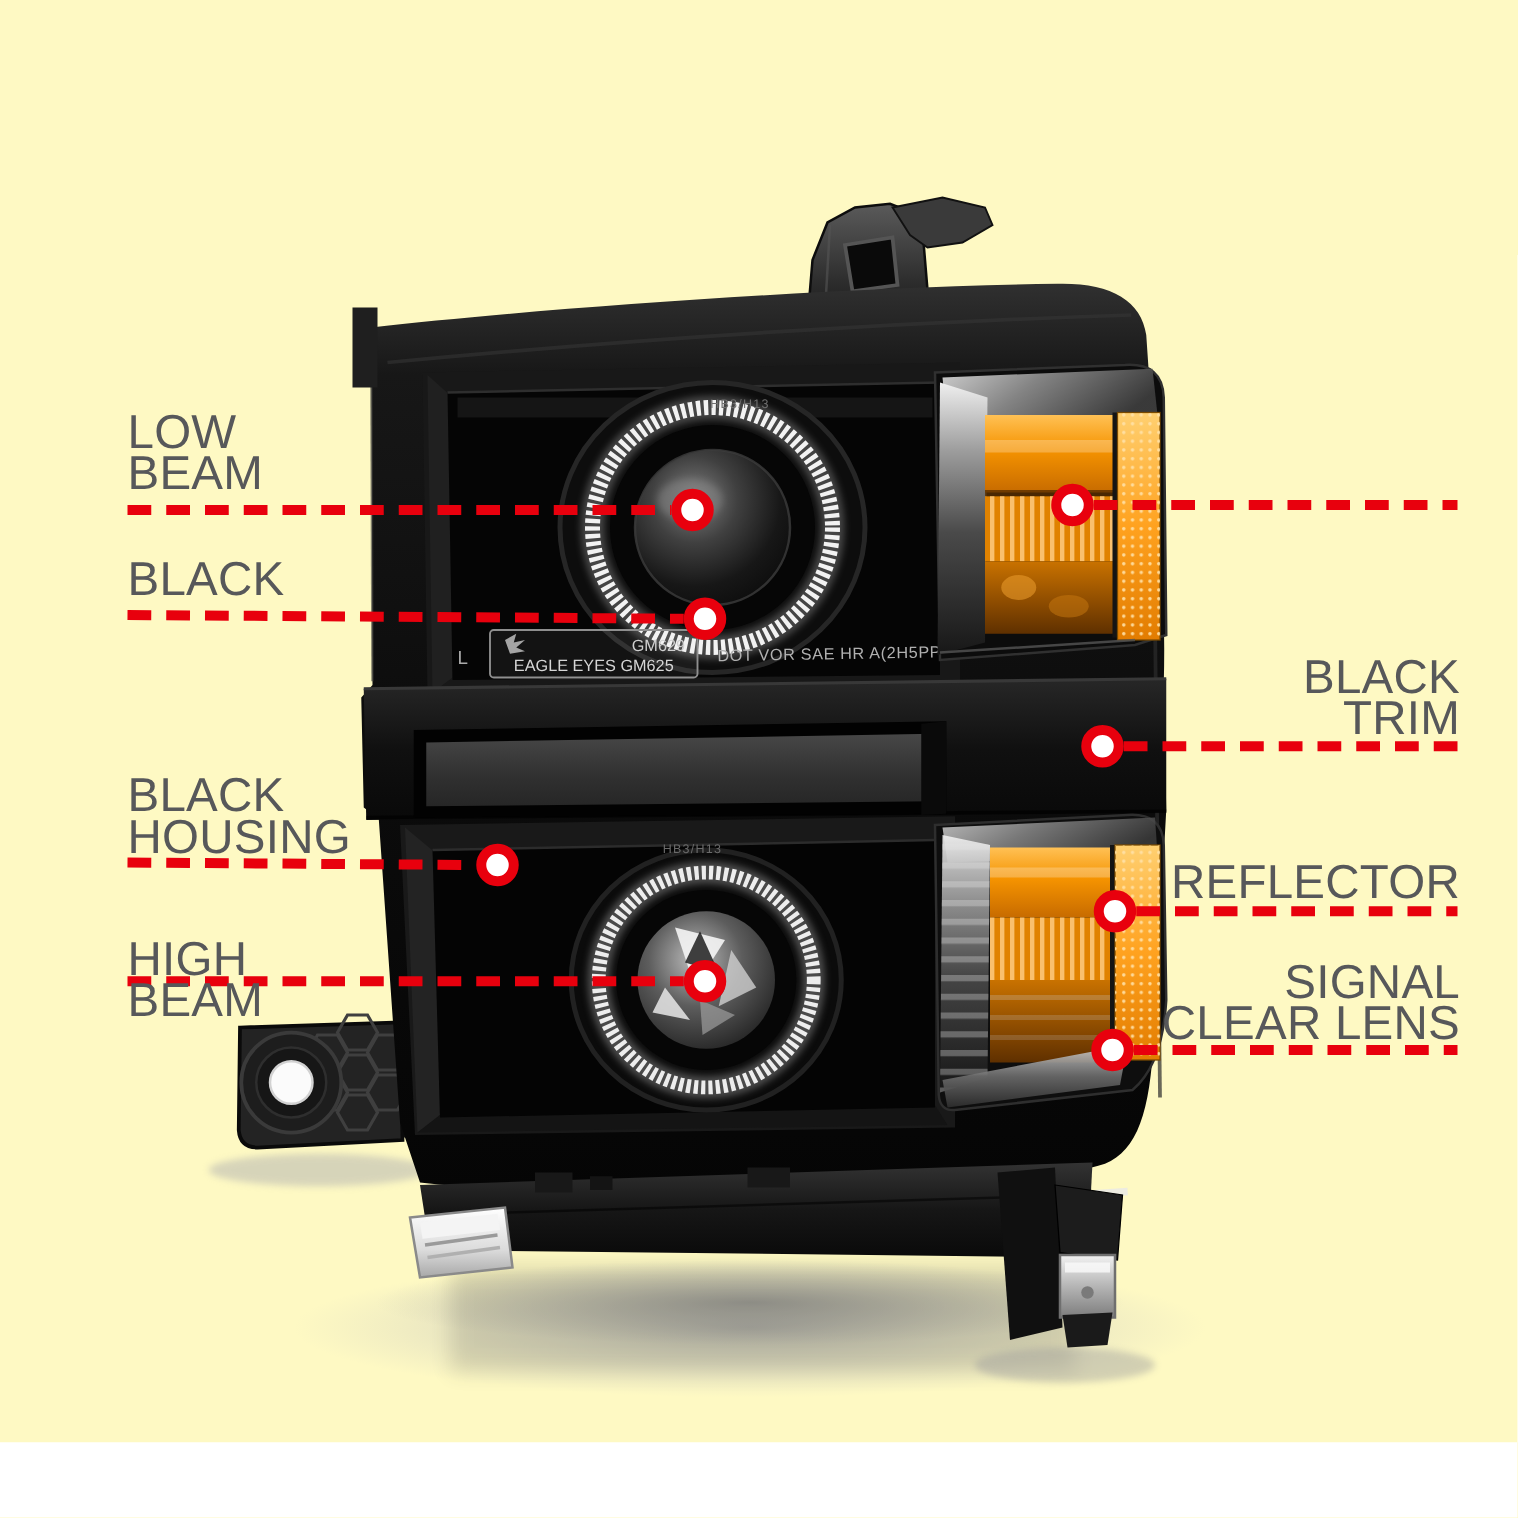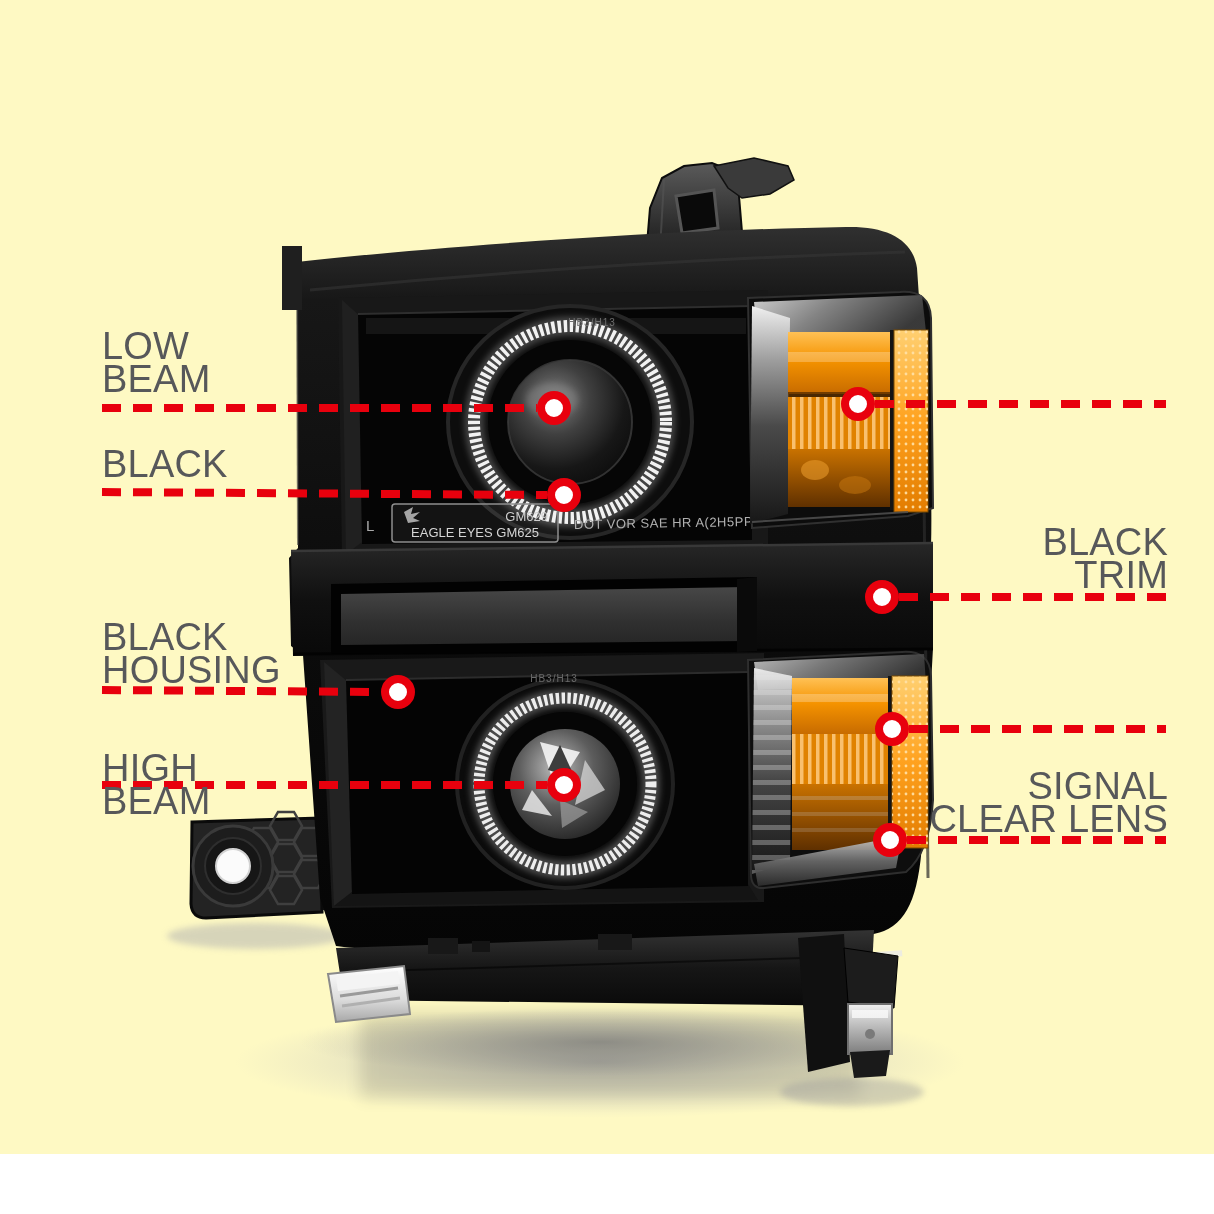--- a/index.html
+++ b/index.html
@@ -326,16 +326,17 @@
 
   <div class="callout-label left lbl-low-beam">LOW
 BEAM</div>
   <div class="callout-label left lbl-halo">BLACK</div>
   <div class="callout-label left lbl-black-housing">BLACK
 HOUSING</div>
   <div class="callout-label left lbl-high-beam">HIGH
 BEAM</div>
   <div class="callout-label right lbl-black-trim">BLACK
 TRIM</div>
+  <div class="callout-label right lbl-reflector">REFLECTOR</div>
   <div class="callout-label right lbl-crystal">SIGNAL
 CLEAR LENS</div>
 
 </div>
 
 </body></html>

